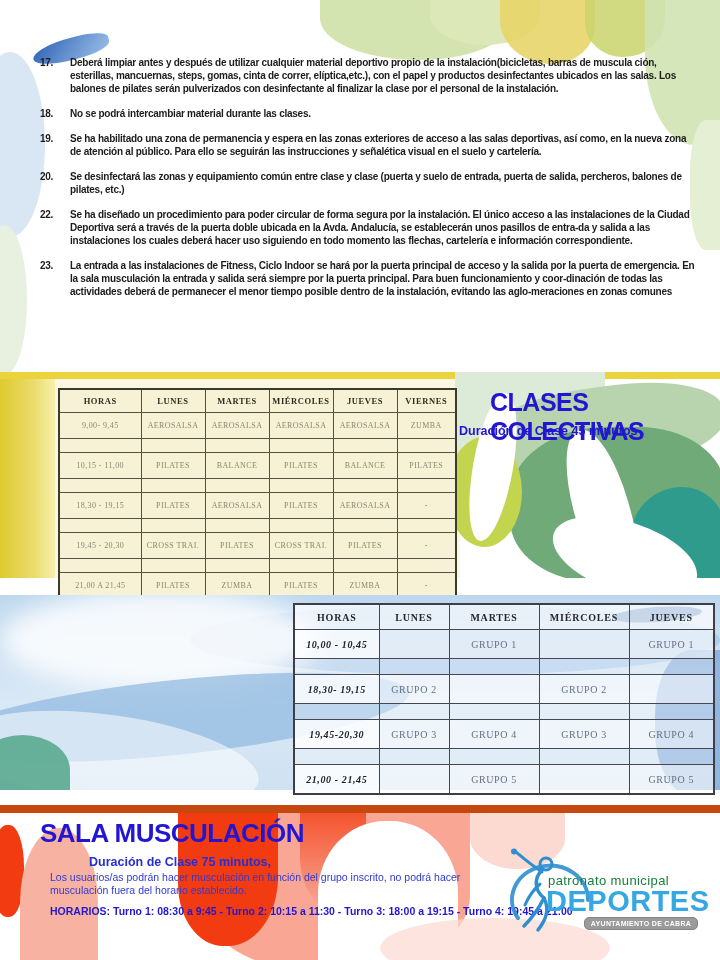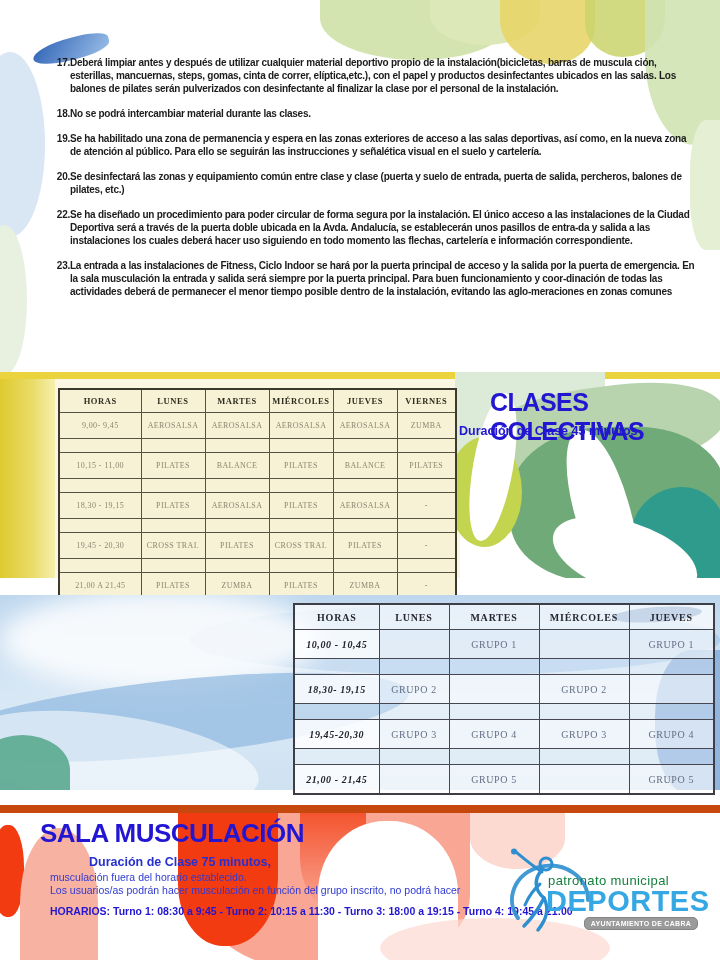--- a/index.html
+++ b/index.html
@@ -7,21 +7,21 @@
         font-family:"Liberation Sans",sans-serif;}
   .abs{position:absolute;}
 
   
   .blob{position:absolute;pointer-events:none;}
 
   
   #rules-list{position:absolute;left:40px;top:56px;width:656px;
               font-size:10px;font-weight:bold;color:#1c1c1c;letter-spacing:-0.25px;line-height:13px;}
   .rule{display:flex;margin-bottom:12px;}
-  .rnum{width:30px;flex-shrink:0;text-align:right;}
+  .rnum{width:30px;flex-shrink:0;}
   .rtext{flex:1;}
 
   
   .s1-bar{left:0;top:372px;width:720px;height:7px;background:#ead33c;}
   .s1-strip{left:0;top:379px;width:55px;height:199px;
             background:linear-gradient(90deg,#dfca2e 0%,#e9dc6a 60%,#f6f0ae 100%);}
   .s1-cream{left:55px;top:379px;width:405px;height:199px;background:#fbf7e3;}
   .s1-greens{left:455px;top:372px;width:265px;height:206px;overflow:hidden;}
 
   table{border-collapse:collapse;table-layout:fixed;position:absolute;}
@@ -312,22 +312,22 @@
     <div class="blob" style="left:205px;top:-8px;width:265px;height:165px;background:#f9a694;border-radius:0 0 45% 40%;"></div>
     <div class="blob" style="left:178px;top:-5px;width:100px;height:138px;background:#f33b12;border-radius:0 0 50% 45%;"></div>
     <div class="blob" style="left:300px;top:-5px;width:66px;height:100px;background:linear-gradient(180deg,#f4502a,rgba(249,166,148,0));border-radius:0 0 50% 50%;"></div>
     <div class="blob" style="left:318px;top:8px;width:140px;height:150px;background:#fff;border-radius:48% 48% 0 0;"></div>
     <div class="blob" style="left:470px;top:-6px;width:95px;height:62px;background:#fbd0c6;border-radius:0 0 50% 50%;opacity:.8;"></div>
     <div class="blob" style="left:380px;top:105px;width:230px;height:60px;background:#fcd9d0;border-radius:50%;opacity:.7;"></div>
 
     <div class="sm-title">SALA MUSCULACIÓN</div>
     <div class="sm-sub">Duración de Clase 75 minutos,</div>
     <div class="sm-desc">
+        <div>Los usuarios/as podrán hacer musculación en función del grupo inscrito, no podrá hacer</div>
         <div>musculación fuera del horario establecido.</div>
-        <div>Los usuarios/as podrán hacer musculación en función del grupo inscrito, no podrá hacer</div>
       </div>
     <div class="sm-hor">HORARIOS: Turno 1: 08:30 a 9:45  -  Turno 2: 10:15 a 11:30  -  Turno 3: 18:00 a 19:15  -  Turno 4: 19:45 a 21:00</div>
 
     <div class="abs logo" style="left:500px;top:27px;">
       <svg width="95" height="85" viewBox="0 0 95 85" style="position:absolute;left:0;top:8px;">
         <path d="M18,70 A38,34 0 1 1 88,52" fill="none" stroke="#2e8fd0" stroke-width="4" stroke-linecap="round" opacity="0.9"></path>
         <circle cx="46" cy="16" r="6" fill="none" stroke="#2e8fd0" stroke-width="3"></circle>
         <path d="M42,22 C34,30 34,42 44,50" fill="none" stroke="#2e8fd0" stroke-width="3.5" stroke-linecap="round"></path>
         <path d="M42,24 C30,16 22,9 16,4" fill="none" stroke="#2e8fd0" stroke-width="3" stroke-linecap="round"></path>
         <path d="M40,36 C33,42 28,50 25,57" fill="none" stroke="#2e8fd0" stroke-width="3" stroke-linecap="round"></path>

